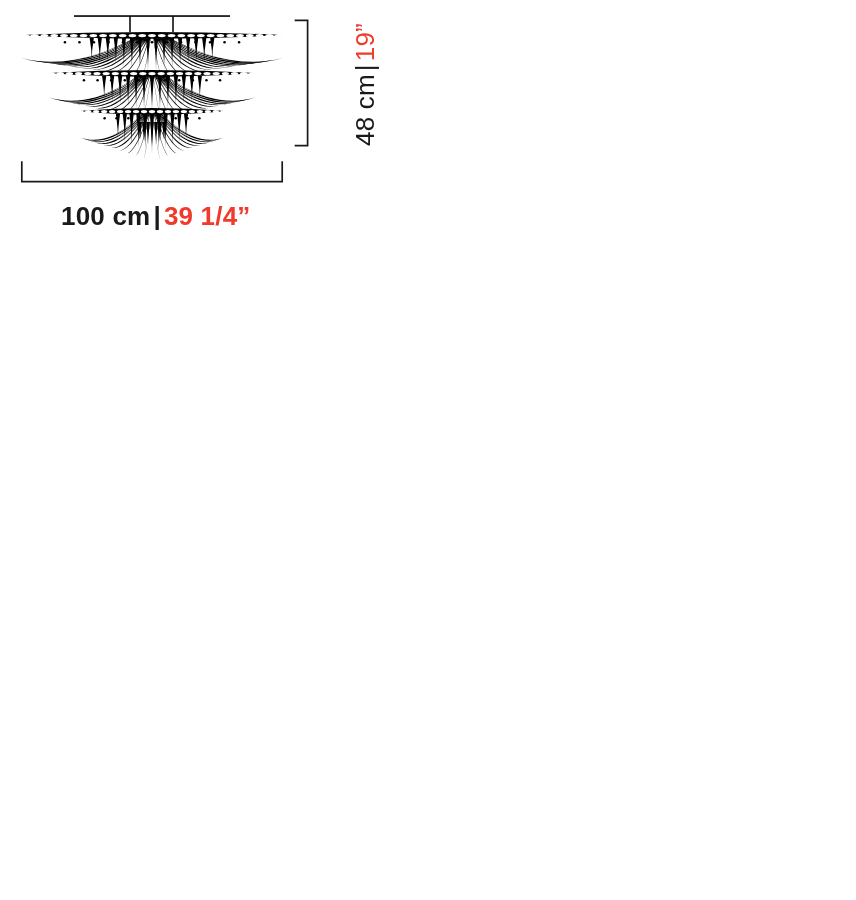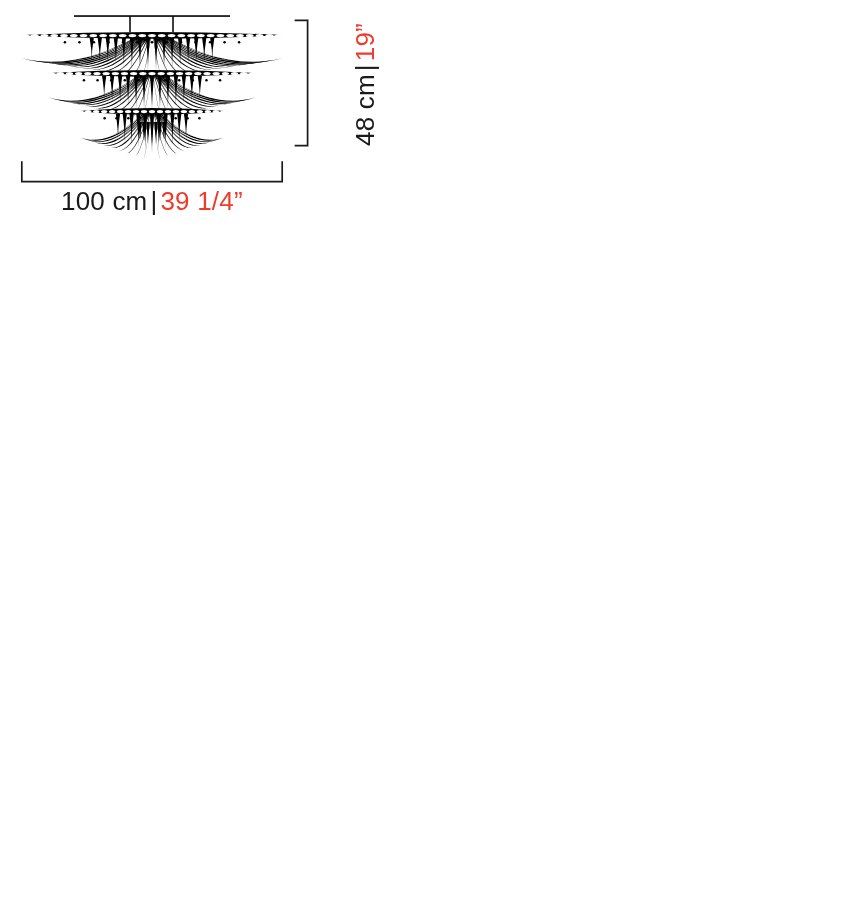--- a/index.html
+++ b/index.html
@@ -40,21 +40,22 @@
     white-space: nowrap;
     font-family: "Liberation Sans", sans-serif;
     font-size: 26px;
     font-weight: 400;
     letter-spacing: 0.2px;
     line-height: 1;
   }
 
   #width-dimension-label {
     left: 61px;
-    top: 188px;
+    top: 203px;
+    font-weight: bold;
   }
 
   #height-dimension-label {
     left: 0px;
     top: 0px;
     transform-origin: 0 0;
     
     transform: translate(352px, 146px) rotate(-90deg);
   }
 

